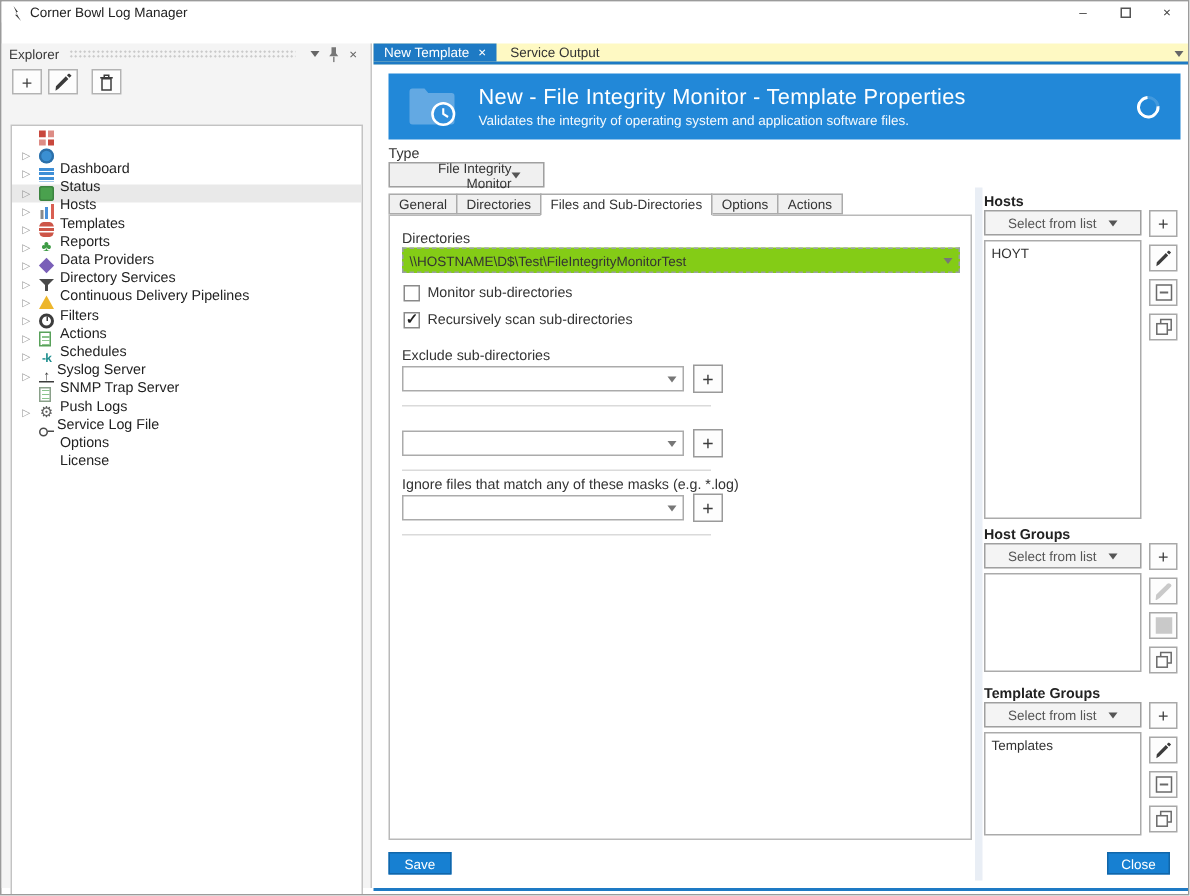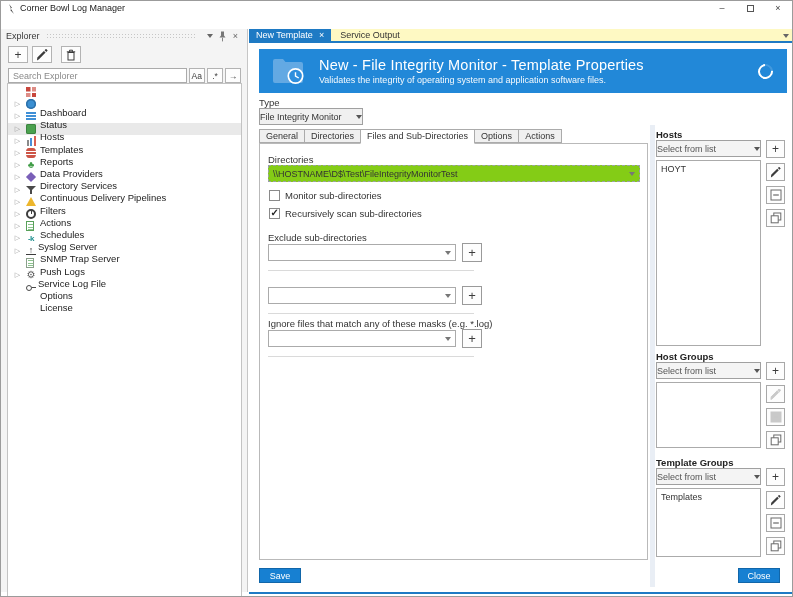--- a/index.html
+++ b/index.html
@@ -78,21 +78,21 @@
   .tabstrip{position:absolute;left:0;top:0;width:100%;height:14px;border-bottom:2px solid #1e7ac4;background:#fef9c3;display:flex;font-size:9px;}
   .dtab-active{background:#1e7ac4;color:#fff;display:flex;align-items:center;gap:6px;padding:0 7px;}
   .dtab{color:#333;display:flex;align-items:center;padding:0 9px;}
   .strip-caret{position:absolute;right:5px;top:5px;}
   .banner{position:absolute;left:10px;top:20px;width:528px;height:44px;background:#2288d8;color:#fff;display:flex;align-items:center;padding:0 14px 0 12px;gap:12px;}
   .btitle{font-size:14.5px;letter-spacing:0.2px;}
   .bsub{font-size:9px;margin-top:2px;opacity:.95;}
   .spin{margin-left:auto;width:15px;height:15px;border:2.2px solid #fff;border-top-color:rgba(255,255,255,0.15);border-radius:50%;transform:rotate(40deg);}
 
   .flabel{position:absolute;font-size:9.5px;color:#333;}
-  .combo{position:absolute;height:17px;background:#f0f0f0;border:1px solid #a0a0a0;display:flex;align-items:center;font-size:9px;color:#333;padding:0 0;}
+  .combo{position:absolute;height:17px;background:#f0f0f0;border:1px solid #a0a0a0;display:flex;align-items:center;font-size:9px;color:#333;padding:0 15px;text-align:right;}
   .combo .car{margin-left:auto;border-top-color:#555;}
   .combo.lt{background:#f4f4f4;color:#555;}
 
   .ftabs{position:absolute;left:10px;top:100px;display:flex;font-size:9px;z-index:2;}
   .ftab{height:14px;line-height:13px;padding:0 6px;border:1px solid #ababab;background:#f0f0f0;color:#333;margin-right:-1px;}
   .ftab.on{background:#fff;height:15px;border-bottom:1px solid #fff;z-index:3;}
   .gbox{position:absolute;left:10px;top:114px;width:389px;height:417px;border:1px solid #b9b9b9;background:#fff;z-index:1;}
 
   .dircombo{position:absolute;left:8px;top:21px;width:372px;height:17px;border:1px dashed #9aa0a6;background:#84cc16;display:flex;align-items:center;font-size:9px;color:#333;padding:0 4px;}
   .dircombo .car{margin-left:auto;border-top-color:#777;}
@@ -164,26 +164,20 @@
           </svg>
       </div>
       <div class="tbtn">
         <svg width="12" height="12" viewBox="0 0 12 12">
             <rect x="3" y="3.5" width="6" height="7.5" fill="none" stroke="#3c3c3c" stroke-width="1"></rect>
             <line x1="1.8" y1="2.8" x2="10.2" y2="2.8" stroke="#3c3c3c" stroke-width="1"></line>
             <path d="M4.5 2.8 V1.2 h3 v1.6" fill="none" stroke="#3c3c3c" stroke-width="1"></path>
           </svg>
       </div>
     </div>
-    <div class="exp-search">
-      <input class="sinput" placeholder="Search Explorer" style="">
-      <div class="sbtn">Aa</div>
-      <div class="sbtn">.*</div>
-      <div class="sbtn">→</div>
-    </div>
     <div class="tree">
 
         <div class="trow">
           <span class="texp"></span>
           <i class="ic ic-dashboard"></i>
           <span class="tlabel">Dashboard</span>
         </div>
 
         <div class="trow">
           <span class="texp">▷</span>

